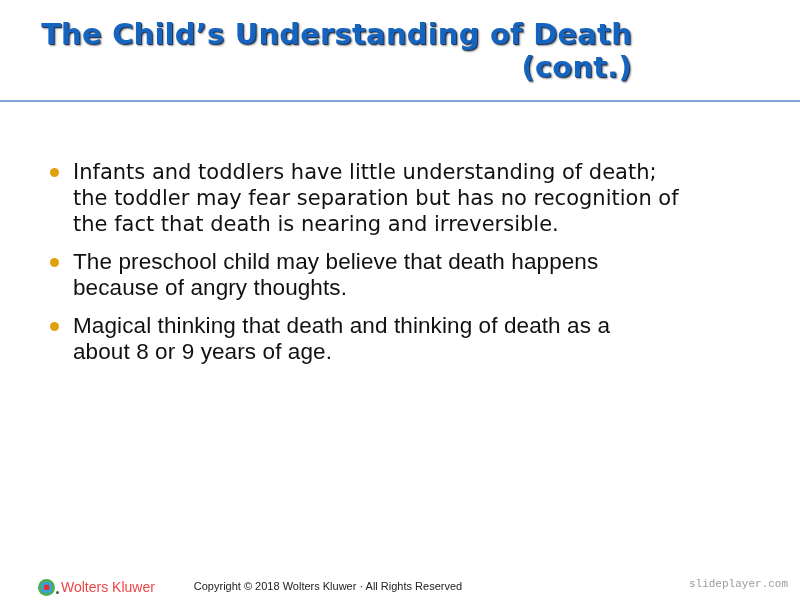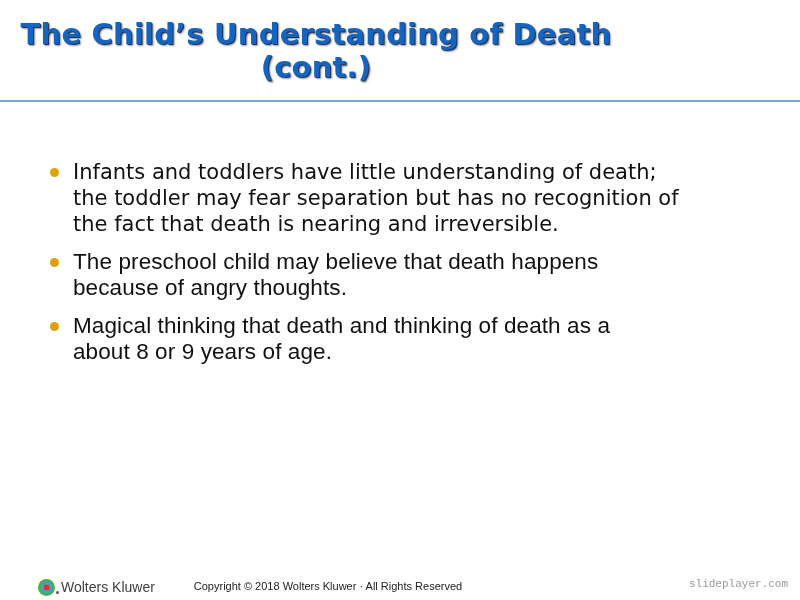--- a/index.html
+++ b/index.html
@@ -12,21 +12,21 @@
       height: 600px;
       position: relative;
       overflow: hidden;
       font-family: "DejaVu Sans", sans-serif;
     }
     .slide-title {
       position: absolute;
       left: 0;
       top: 18px;
       width: 632px;
-      text-align: center;
+      text-align: right;
       font-family: "DejaVu Sans", sans-serif;
       font-weight: bold;
       font-size: 29px;
       line-height: 33px;
       color: #1565c0;
       text-shadow: 1px 1px 1px #1a2a4a, 2px 2px 2px rgba(0,0,0,0.35);
       letter-spacing: 0.2px;
     }
     .title-rule {
       position: absolute;
@@ -87,21 +87,21 @@
       width: 3px;
       height: 3px;
       background: #555;
       border-radius: 50%;
       margin-left: 1px;
       margin-top: 10px;
     }
     .logo-text {
       font-family: "Liberation Sans", sans-serif;
       font-size: 14px;
-      color: #404040;
+      color: #ef4444;
       margin-left: 2px;
     }
     .copyright {
       position: absolute;
       left: 0;
       top: 580px;
       width: 656px;
       text-align: center;
       font-family: "Liberation Sans", sans-serif;
       font-size: 11px;

